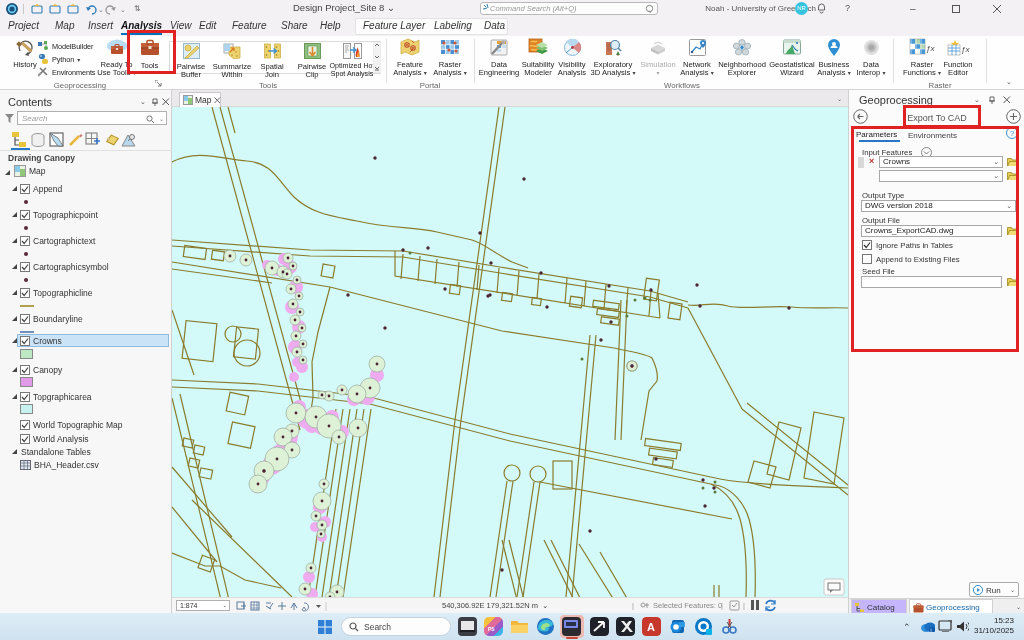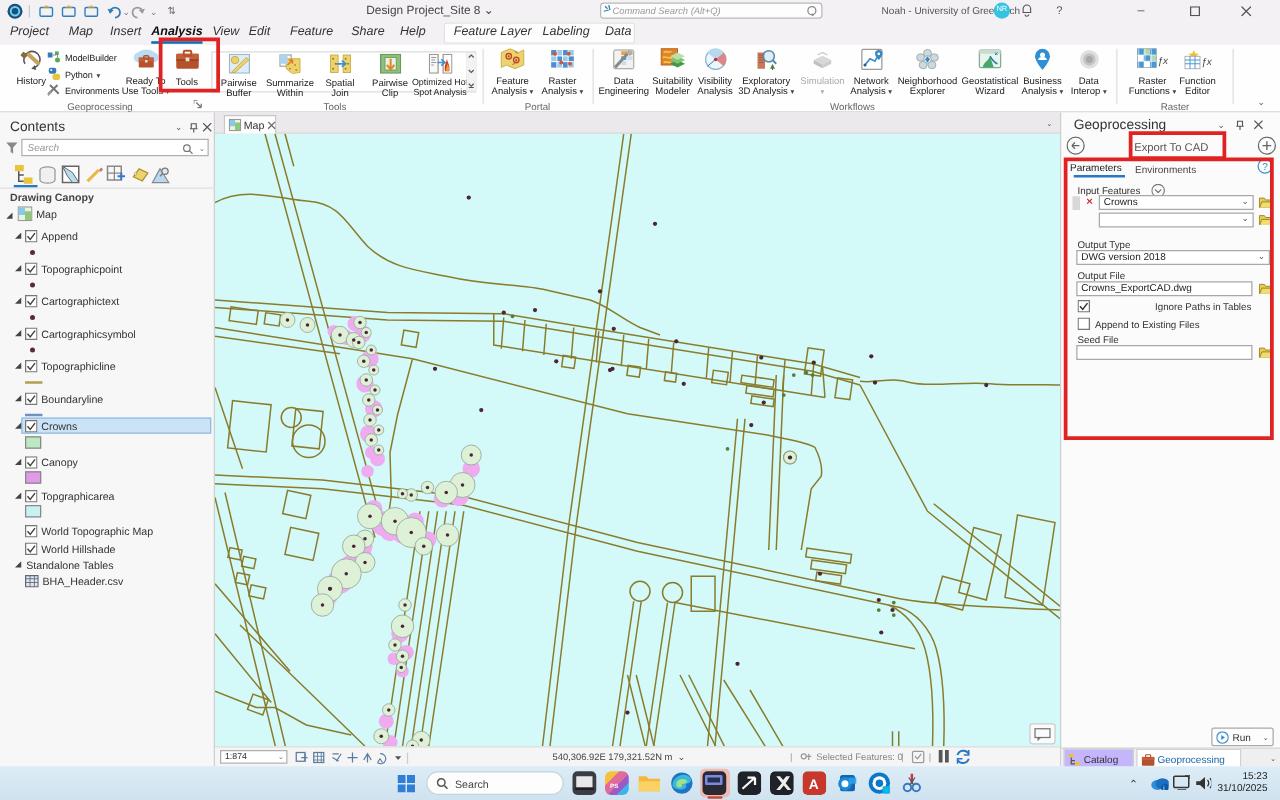--- a/index.html
+++ b/index.html
@@ -544,21 +544,21 @@
   <div class="abs" style="left:20px;top:314px;width:13px;height:10px;background:#c8f2f0;border:1px solid #888;"></div>
   <svg class="abs" style="left:20px;top:330px" width="10" height="10">
         <rect x="0.5" y="0.5" width="9" height="9" fill="#fff" stroke="#777"></rect>
         <path d="M2 5 l2.2 2.5 L8 2.5" stroke="#444" stroke-width="1.2" fill="none"></path>
       </svg>
   <div class="abs" style="left:33px;top:330px;">World Topographic Map</div>
   <svg class="abs" style="left:20px;top:344px" width="10" height="10">
         <rect x="0.5" y="0.5" width="9" height="9" fill="#fff" stroke="#777"></rect>
         <path d="M2 5 l2.2 2.5 L8 2.5" stroke="#444" stroke-width="1.2" fill="none"></path>
       </svg>
-  <div class="abs" style="left:33px;top:344px;">World Hillshade</div>
+  <div class="abs" style="left:33px;top:344px;">World Analysis</div>
   <svg class="abs" style="left:12px;top:359px" width="6" height="6">
         <path d="M5 0 V5 H0 Z" fill="#444"></path>
       </svg>
   <div class="abs" style="left:21px;top:357px;">Standalone Tables</div>
   <svg class="abs" style="left:20px;top:370px" width="11" height="10">
         <rect x="0.5" y="0.5" width="10" height="9" fill="#dce8f0" stroke="#667"></rect>
         <path d="M0.5 3 h10 M0.5 6 h10 M4 0.5 v9 M7.5 0.5 v9" stroke="#667" stroke-width="0.7"></path>
       </svg>
   <div class="abs" style="left:34px;top:370px;">BHA_Header.csv</div>
   </div>
@@ -900,21 +900,21 @@
   <div class="flabel" style="left:13px;top:126px;">Output File</div>
   <div class="fbox" style="left:12px;top:135px;width:141px;height:12px;">Crowns_ExportCAD.dwg</div>
   <svg class="abs folder" style="left:158px;top:136px" width="12" height="10">
       <path d="M0.5 9.5 v-8 h4 l1 1.5 h6 v6.5 z" fill="#e5ce58" stroke="#a08820" stroke-width="0.8"></path>
       <path d="M0.5 9.5 l2 -5 h10.5 l-2 5 z" fill="#efdc74" stroke="#a08820" stroke-width="0.8"></path>
     </svg>
   <svg class="abs" style="left:13px;top:150px" width="10" height="10">
       <rect x="0.5" y="0.5" width="9" height="9" fill="#fff" stroke="#777"></rect>
       <path d="M2 5 l2.2 2.5 L8 2.5" stroke="#333" stroke-width="1.2" fill="none"></path>
     </svg>
-  <div class="flabel" style="left:27px;top:151px;margin-left:48px;">Ignore Paths in Tables</div>
+  <div class="flabel" style="left:27px;top:151px;">Ignore Paths in Tables</div>
   <svg class="abs" style="left:13px;top:164px" width="10" height="10">
       <rect x="0.5" y="0.5" width="9" height="9" fill="#fff" stroke="#777"></rect>
     </svg>
   <div class="flabel" style="left:27px;top:165px;">Append to Existing Files</div>
   <div class="flabel" style="left:13px;top:177px;">Seed File</div>
   <div class="fbox" style="left:12px;top:186px;width:141px;height:12px;"></div>
   <svg class="abs folder" style="left:158px;top:187px" width="12" height="10">
       <path d="M0.5 9.5 v-8 h4 l1 1.5 h6 v6.5 z" fill="#e5ce58" stroke="#a08820" stroke-width="0.8"></path>
       <path d="M0.5 9.5 l2 -5 h10.5 l-2 5 z" fill="#efdc74" stroke="#a08820" stroke-width="0.8"></path>
     </svg>

